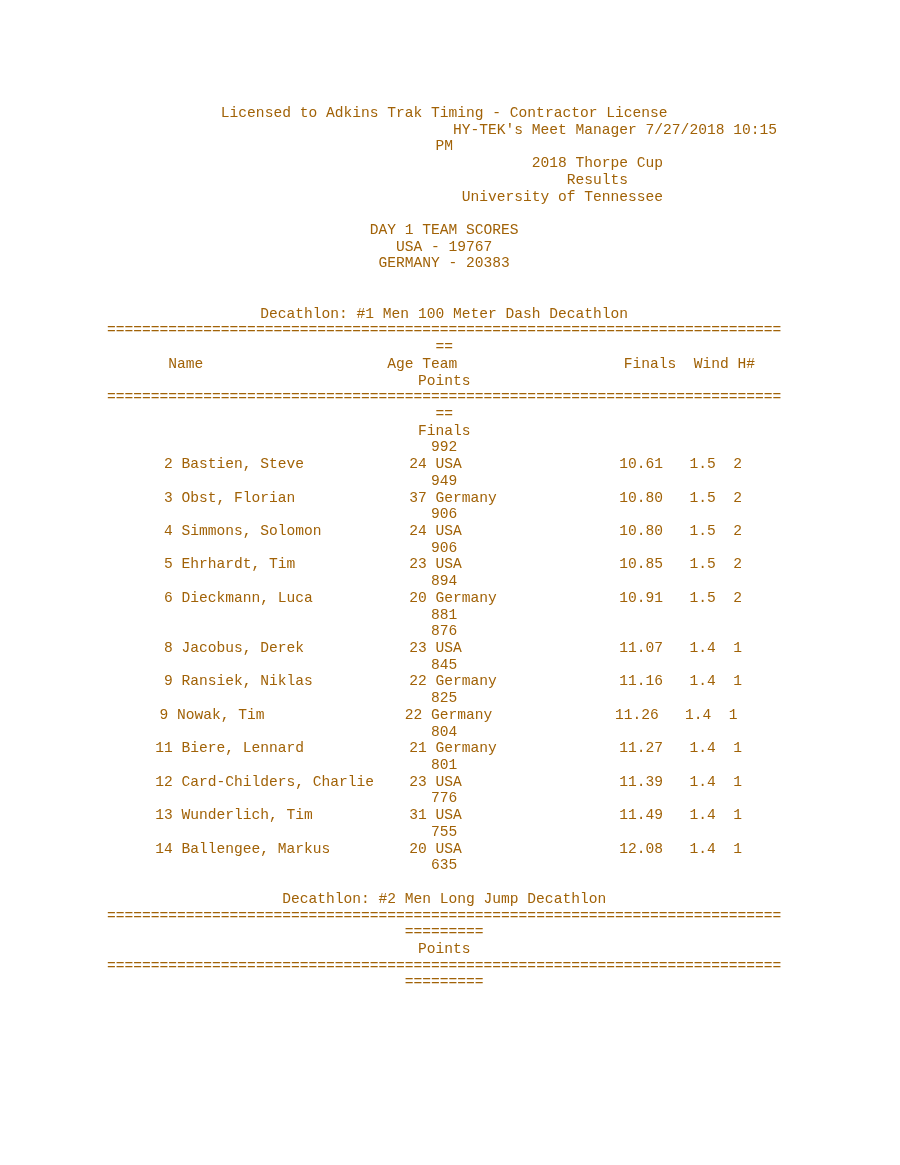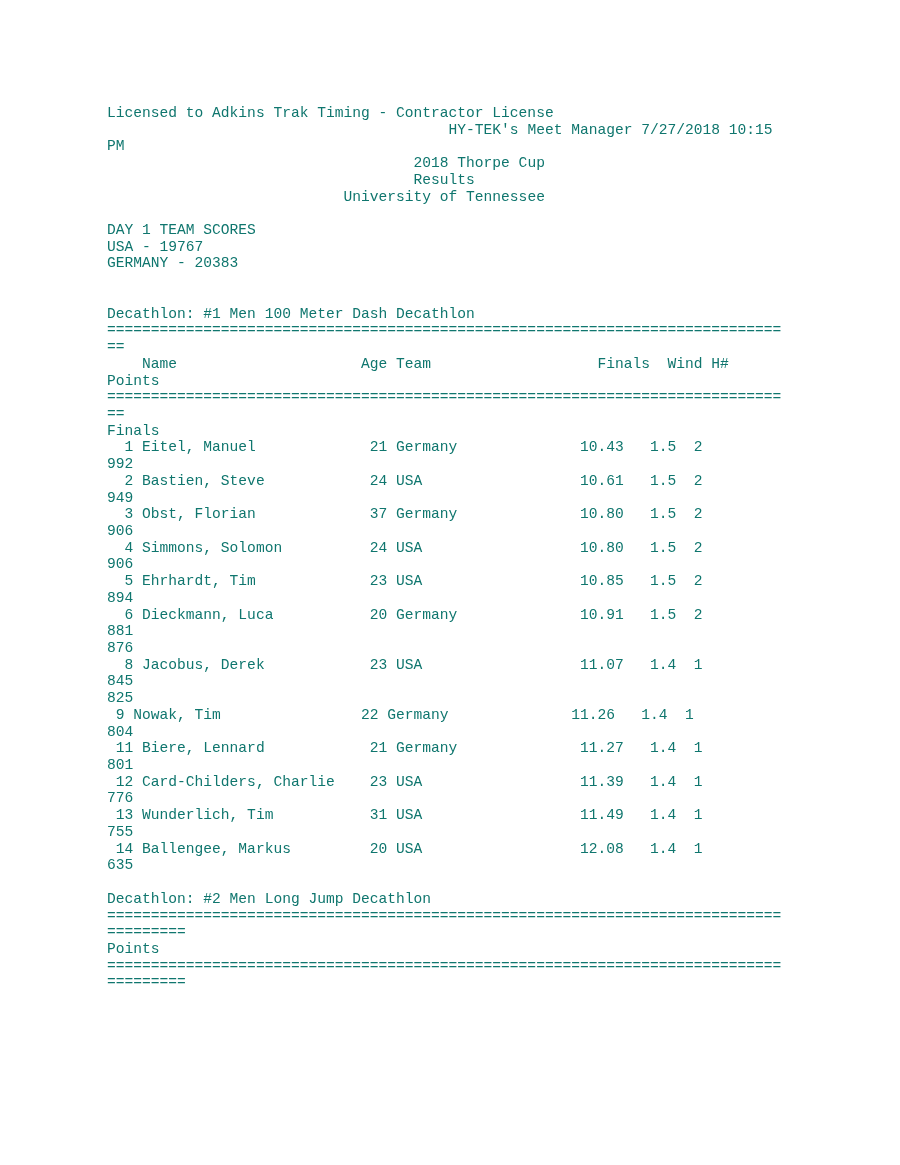--- a/index.html
+++ b/index.html
@@ -1,20 +1,20 @@
 <!DOCTYPE html>
 <html><head>
 <meta charset="utf-8">
 <style>
   html, body { margin: 0; padding: 0; background: #ffffff; }
   body { width: 900px; height: 1165px; position: relative; overflow: hidden; }
   .page {
     position: absolute; left: 107px; top: 105px;
     font-family: "Liberation Mono", "DejaVu Sans Mono", monospace;
-    font-size: 14.6px; line-height: 16.72px; color: #0f766e;
+    font-size: 14.6px; line-height: 16.72px; color: #a16207; text-align: center;
   }
   .ln { white-space: pre; height: 16.72px; display: block; }
 </style>
 </head>
 <body>
 
 <div class="page">
   <span class="ln">Licensed to Adkins Trak Timing - Contractor License</span>
   <span class="ln"><span>                                       </span><span>HY-TEK's Meet Manager 7/27/2018 10:15</span></span>
   <span class="ln">PM</span>
@@ -30,35 +30,35 @@
 
   <span class="ln">Decathlon: #1 Men 100 Meter Dash Decathlon</span>
   <span class="ln">=============================================================================</span>
   <span class="ln">==</span>
   <span class="ln">    <span>Name</span>                     <span>Age</span> <span>Team</span>                   <span>Finals</span>  <span>Wind</span> <span>H#</span></span>
   <span class="ln">Points</span>
   <span class="ln">=============================================================================</span>
   <span class="ln">==</span>
   <span class="ln">Finals</span>
   <div id="event0-rows">
-      <span class="ln"><span>  1 </span><span>Eitel, Manuel             </span><span>21 </span><span>Germany              </span><span>10.43   </span><span>1.5  </span><span>2</span></span>
       <span class="ln">992</span>
       <span class="ln"><span>  2 </span><span>Bastien, Steve            </span><span>24 </span><span>USA                  </span><span>10.61   </span><span>1.5  </span><span>2</span></span>
       <span class="ln">949</span>
       <span class="ln"><span>  3 </span><span>Obst, Florian             </span><span>37 </span><span>Germany              </span><span>10.80   </span><span>1.5  </span><span>2</span></span>
       <span class="ln">906</span>
       <span class="ln"><span>  4 </span><span>Simmons, Solomon          </span><span>24 </span><span>USA                  </span><span>10.80   </span><span>1.5  </span><span>2</span></span>
       <span class="ln">906</span>
       <span class="ln"><span>  5 </span><span>Ehrhardt, Tim             </span><span>23 </span><span>USA                  </span><span>10.85   </span><span>1.5  </span><span>2</span></span>
       <span class="ln">894</span>
       <span class="ln"><span>  6 </span><span>Dieckmann, Luca           </span><span>20 </span><span>Germany              </span><span>10.91   </span><span>1.5  </span><span>2</span></span>
       <span class="ln">881</span>
       <span class="ln">876</span>
       <span class="ln"><span>  8 </span><span>Jacobus, Derek            </span><span>23 </span><span>USA                  </span><span>11.07   </span><span>1.4  </span><span>1</span></span>
       <span class="ln">845</span>
+      <span class="ln"><span>  9 </span><span>Ransiek, Niklas           </span><span>22 </span><span>Germany              </span><span>11.16   </span><span>1.4  </span><span>1</span></span>
       <span class="ln">825</span>
       <span class="ln"><span> 9 </span><span>Nowak, Tim                </span><span>22 </span><span>Germany              </span><span>11.26   </span><span>1.4  </span><span>1</span></span>
       <span class="ln">804</span>
       <span class="ln"><span> 11 </span><span>Biere, Lennard            </span><span>21 </span><span>Germany              </span><span>11.27   </span><span>1.4  </span><span>1</span></span>
       <span class="ln">801</span>
       <span class="ln"><span> 12 </span><span>Card-Childers, Charlie    </span><span>23 </span><span>USA                  </span><span>11.39   </span><span>1.4  </span><span>1</span></span>
       <span class="ln">776</span>
       <span class="ln"><span> 13 </span><span>Wunderlich, Tim           </span><span>31 </span><span>USA                  </span><span>11.49   </span><span>1.4  </span><span>1</span></span>
       <span class="ln">755</span>
       <span class="ln"><span> 14 </span><span>Ballengee, Markus         </span><span>20 </span><span>USA                  </span><span>12.08   </span><span>1.4  </span><span>1</span></span>

